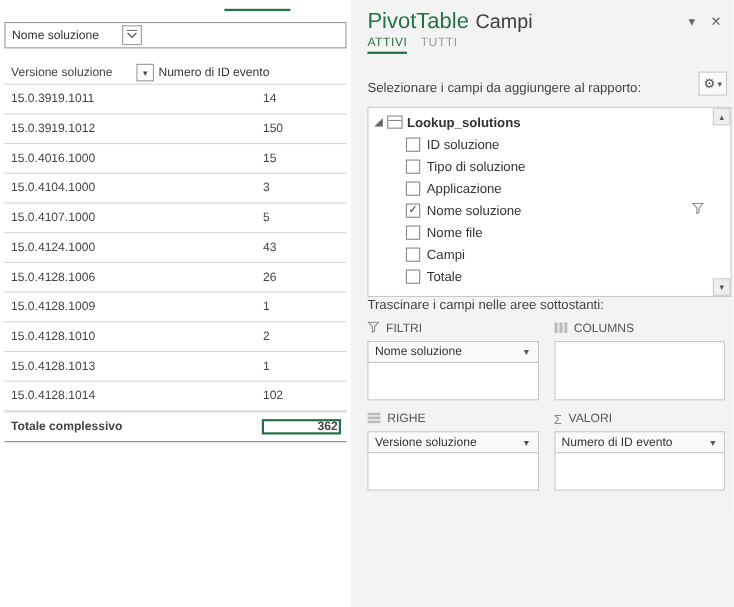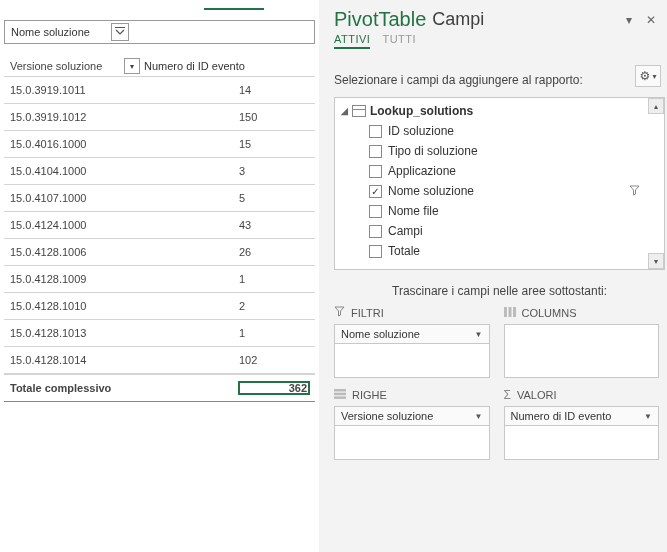--- a/index.html
+++ b/index.html
@@ -178,21 +178,21 @@
     color:#333;
   }
   .tree-child .cb {
     width:13px;height:13px;border:1px solid #888;background:#fff;
     display:flex;align-items:center;justify-content:center;font-size:10px;color:#333;
   }
   .tree-child .funnel {
     margin-left:auto;margin-right:20px;font-size:11px;color:#888;
   }
 
-  .drag-instr { margin-top:14px; color:#444; font-size:12px;text-align:center; }
+  .drag-instr { color:#444; font-size:12px; }
 
   .drop-grid {
     margin-top:8px;
     display:grid;
     grid-template-columns: 1fr 1fr;
     grid-template-rows: auto auto;
     gap:10px 14px;
     padding-right:6px;
   }
   .drop-zone .dz-head {

